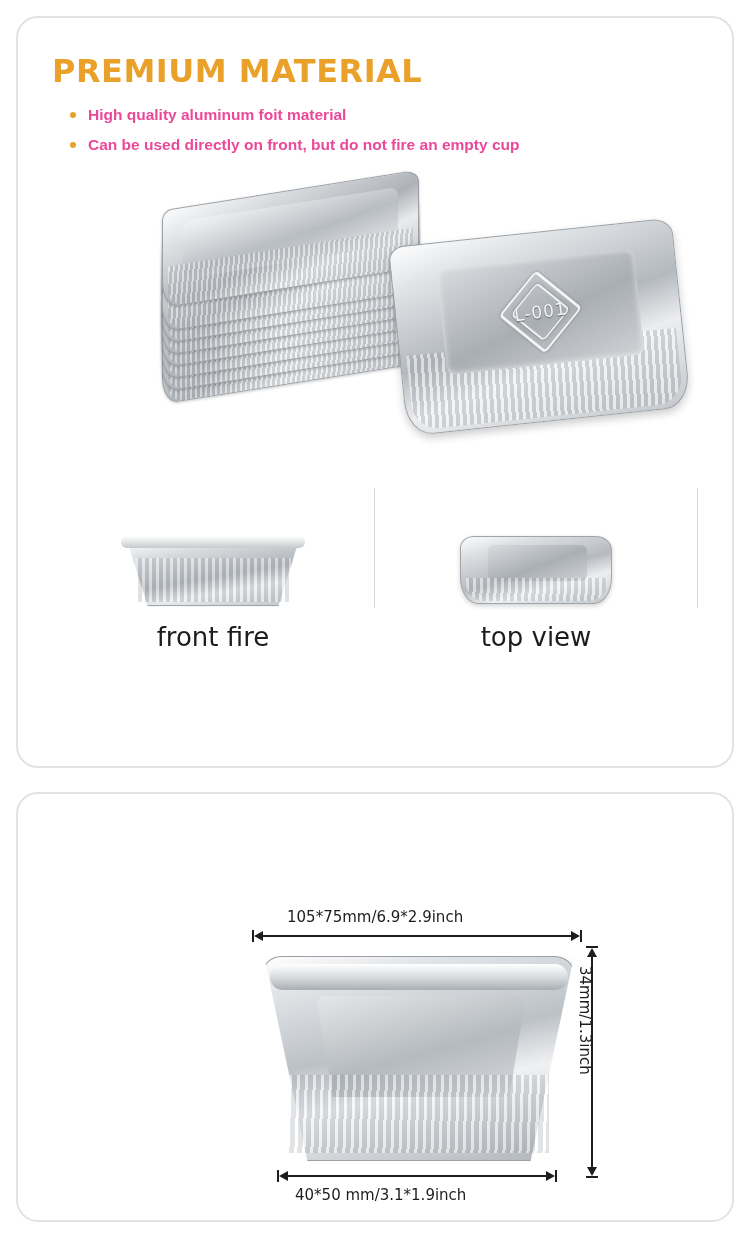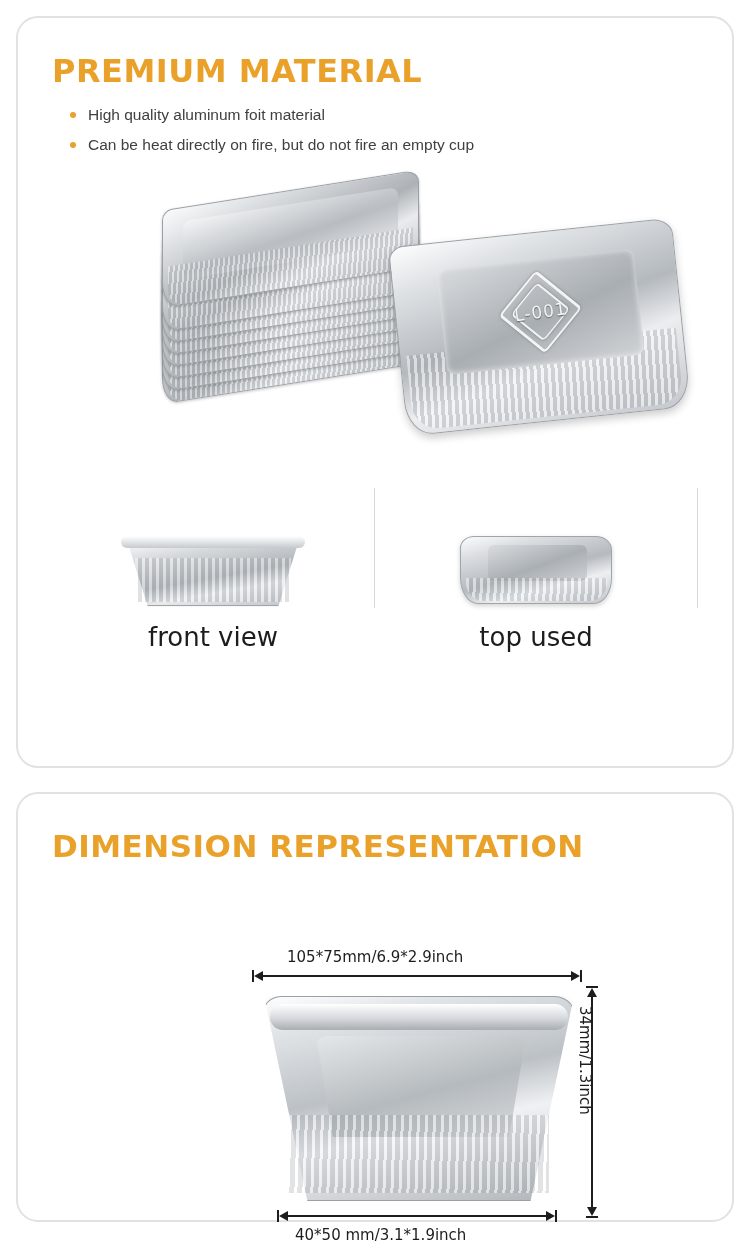--- a/index.html
+++ b/index.html
@@ -55,24 +55,25 @@
   }
 
   .bullets {
     list-style: none;
     margin: 0;
     padding: 0 0 0 18px;
   }
   .bullets li {
     position: relative;
     font-size: 15.5px;
-    color: #404040;
+    color: #ec4899;
     padding: 0 0 0 18px;
     margin-bottom: 11px;
     line-height: 1.2;
+    font-weight: bold;
   }
   .bullets li:before {
     content: "";
     position: absolute;
     left: 0;
     top: 6px;
     width: 6px;
     height: 6px;
     border-radius: 50%;
     background: #e9a12a;
@@ -367,21 +368,21 @@
 <body>
 
 <div class="page">
 
   <section class="card" id="card-premium">
 
     <h1 class="card-title">PREMIUM MATERIAL</h1>
 
     <ul class="bullets">
       <li>High quality aluminum foit material</li>
-      <li>Can be heat directly on fire, but do not fire an empty cup</li>
+      <li>Can be used directly on front, but do not fire an empty cup</li>
     </ul>
 
     <div class="hero">
 
       <div id="stack-left">
         <div class="layer" style="top:96px;">
             <div class="ribbed"></div>
           </div>
         <div class="layer" style="top:84px;">
             <div class="ribbed"></div>
@@ -423,45 +424,44 @@
     </div>
 
     <div class="views">
 
       <div class="view-col">
         <div class="view-art">
           <div class="fv"></div>
           <div class="fv-rim"></div>
           <div class="fv-flutes"></div>
         </div>
-        <div class="view-label">front view</div>
+        <div class="view-label">front fire</div>
       </div>
 
       <div class="view-divider"></div>
 
       <div class="view-col">
         <div class="view-art">
           <div class="tv">
             <div class="tv-panel"></div>
             <div class="tv-flutes"></div>
           </div>
         </div>
-        <div class="view-label">top used</div>
+        <div class="view-label">top view</div>
       </div>
 
       <div class="view-divider"></div>
 
 
     </div>
 
   </section>
 
   <section class="card" id="card-dimension">
 
-    <h2 class="card-title" id="dimension-title">DIMENSION REPRESENTATION</h2>
 
     <div class="dim-area">
 
       <div class="dim-label" id="dim-top-label">105*75mm/6.9*2.9inch</div>
       <div class="arrow-h" id="dim-top-arrow">
         <div class="cap-l"></div>
           <div class="head-l"></div>
         <div class="line"></div>
         <div class="head-r"></div>
           <div class="cap-r"></div>

